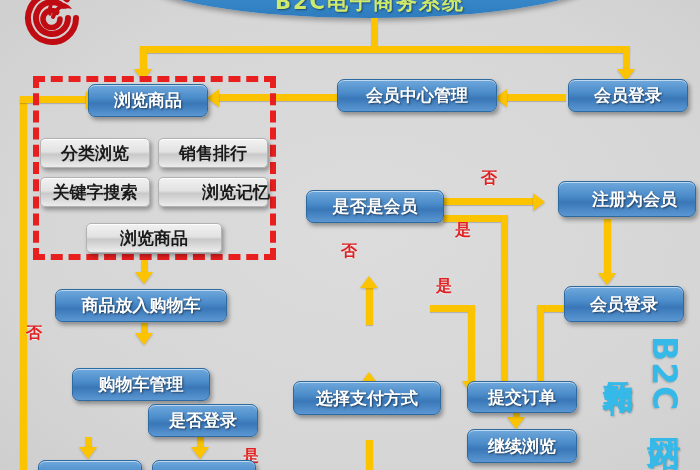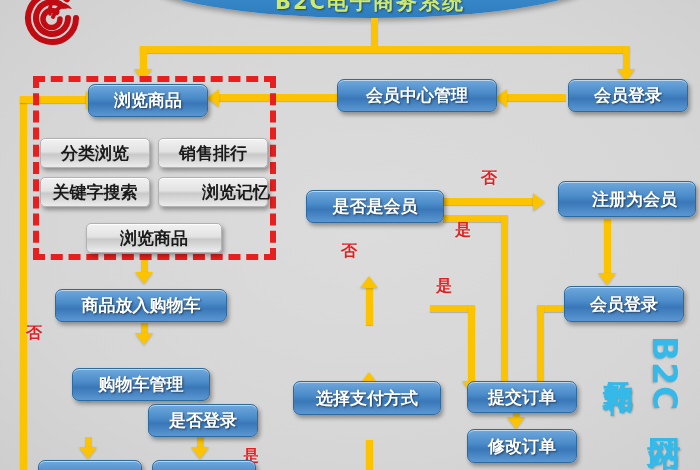--- a/index.html
+++ b/index.html
@@ -244,19 +244,19 @@
 
   <div class="bbox" style="left:293px;top:381px;width:148px;height:34px;font-size:17px;justify-content:center;">
     <span>选择支付方式</span>
   </div>
 
   <div class="bbox" style="left:467px;top:381px;width:110px;height:32px;font-size:17px;">
     <span>提交订单</span>
   </div>
 
   <div class="bbox" style="left:467px;top:429px;width:110px;height:34px;font-size:17px;">
-    <span>修改订单</span>
+    <span>继续浏览</span>
   </div>
 
   <div class="vtext" style="left:648px;top:336px;font-size:33px;">B2C网站</div>
   <div class="vtext" style="left:603px;top:358px;font-size:30px;">乾元坤和</div>
 
 </div>
 
 </body></html>

